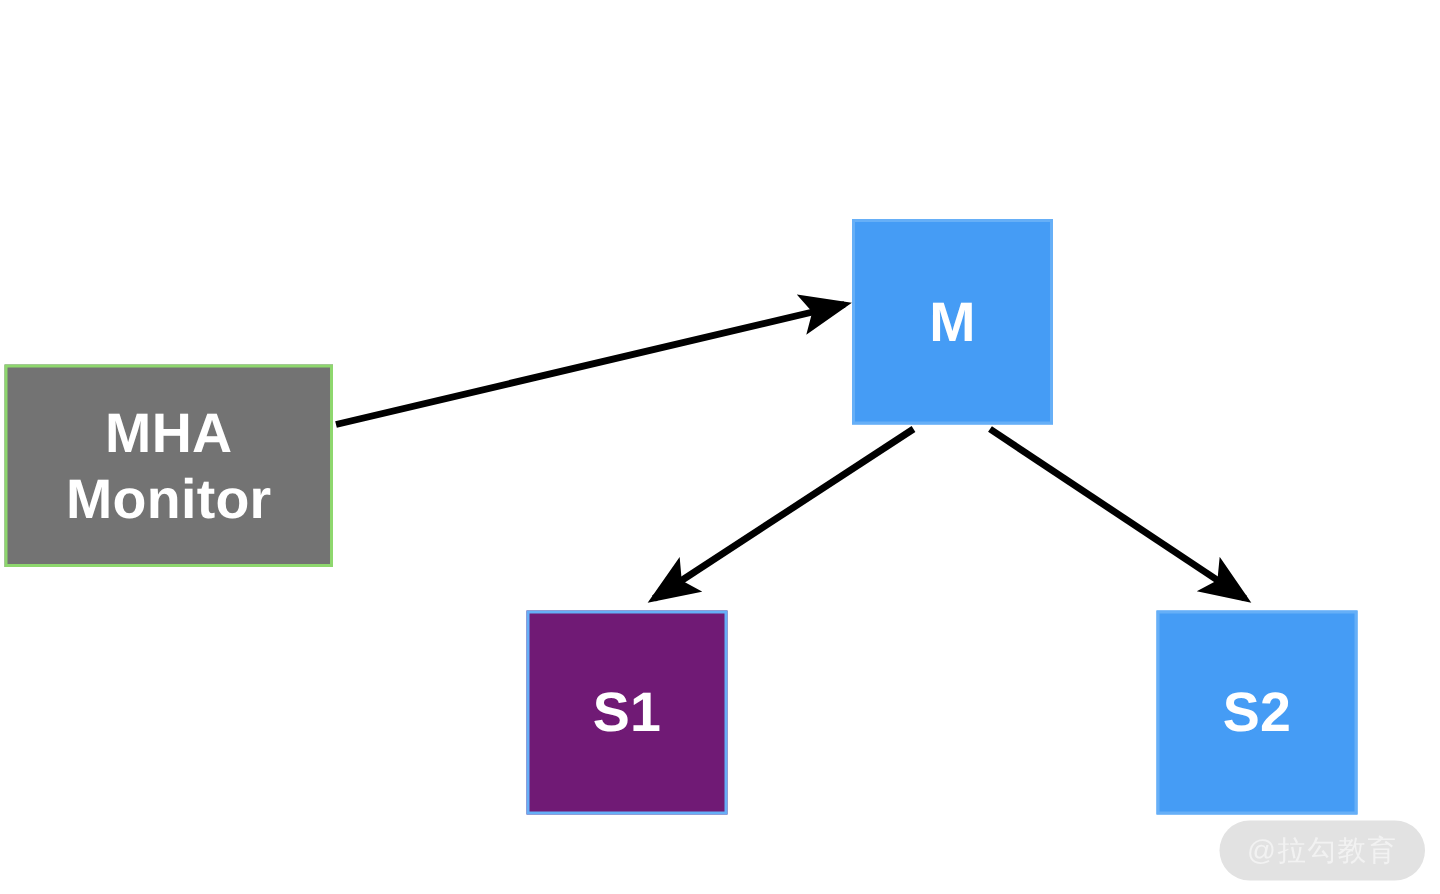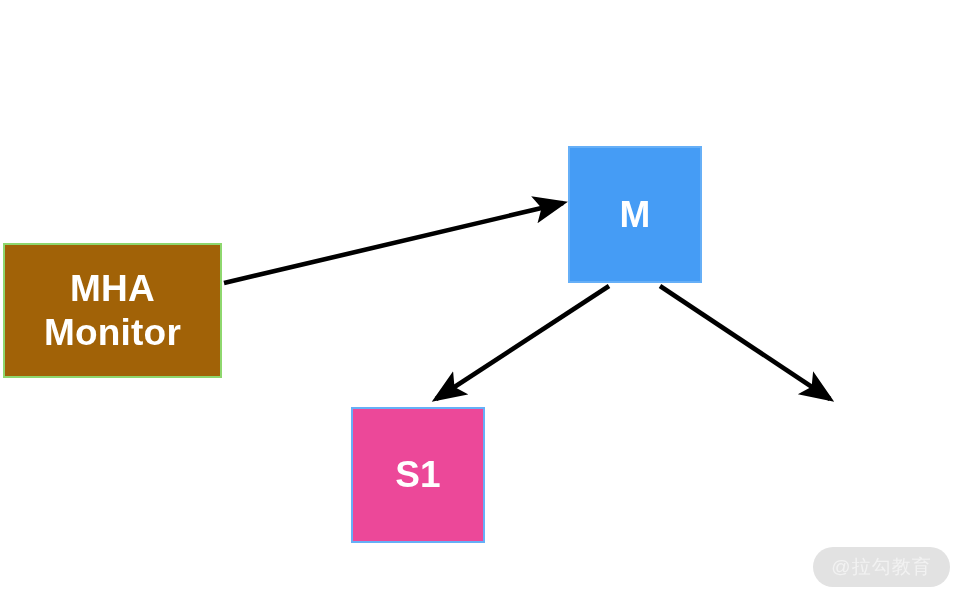--- a/index.html
+++ b/index.html
@@ -26,39 +26,39 @@
     font-weight: 700;
     line-height: 1.18;
     letter-spacing: 0.2px;
     user-select: none;
   }
   .node-mha {
     left: 3px;
     top: 243px;
     width: 219px;
     height: 135px;
-    background: #a16207;
+    background: #737373;
     border: 2px solid #8ed76e;
     font-size: 37px;
   }
   .node-m {
     left: 568px;
     top: 146px;
     width: 134px;
     height: 137px;
     background: #459cf5;
     border: 2px solid #66aff7;
     font-size: 37px;
   }
   .node-s1 {
     left: 351px;
     top: 407px;
     width: 134px;
     height: 136px;
-    background: #ec4899;
+    background: #701a75;
     border: 2px solid #66aff7;
     font-size: 37px;
   }
   .node-s2 {
     left: 771px;
     top: 407px;
     width: 134px;
     height: 136px;
     background: #459cf5;
     border: 2px solid #66aff7;
@@ -131,18 +131,21 @@
   </div>
 
   <div class="node node-m">
     <span class="node-label">M</span>
   </div>
 
   <div class="node node-s1">
     <span class="node-label">S1</span>
   </div>
 
+  <div class="node node-s2">
+    <span class="node-label">S2</span>
+  </div>
 
   <div class="watermark">
     <span>@拉勾教育</span>
   </div>
 
 </div>
 
 </body></html>

